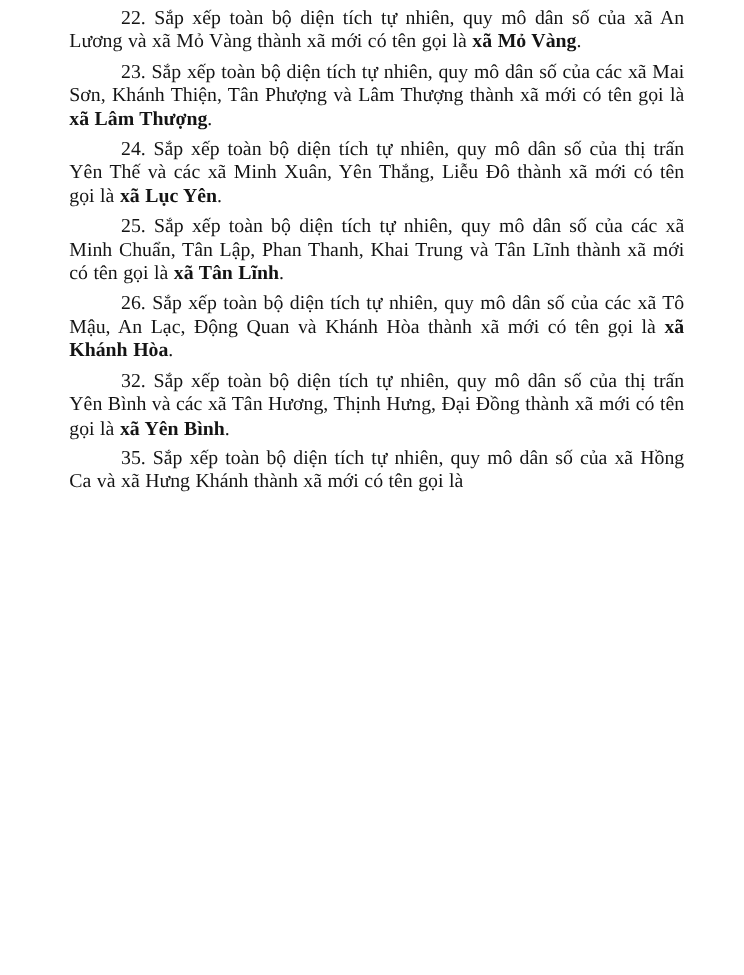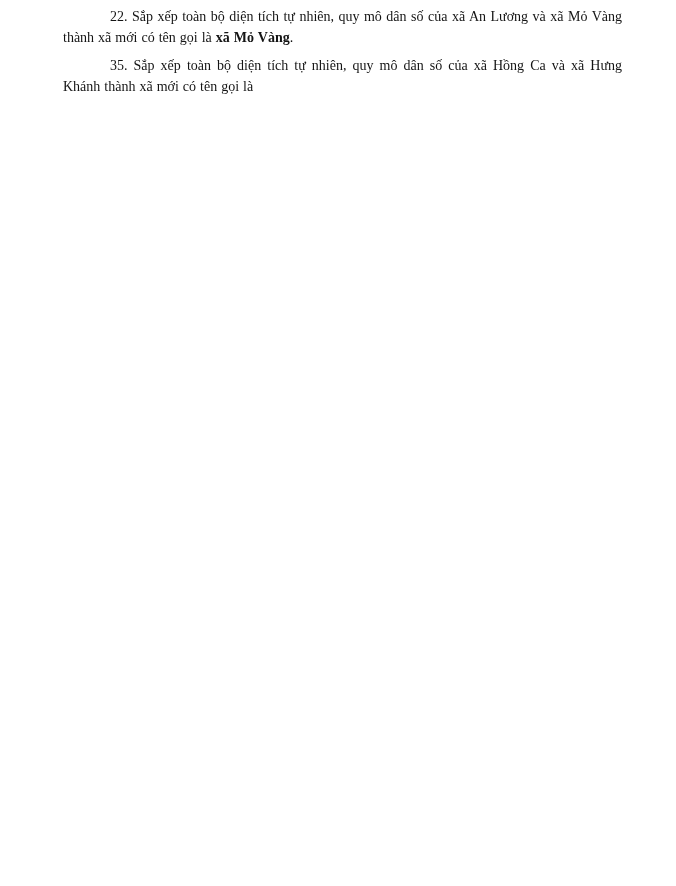--- a/index.html
+++ b/index.html
@@ -14,21 +14,21 @@
     overflow: hidden;
   }
   .page {
     box-sizing: border-box;
     width: 676px;
     height: 886px;
     padding: 6px 54px 8px 63px;
     background: #ffffff;
     color: #141414;
     font-family: "Liberation Serif", "DejaVu Serif", serif;
-    font-size: 14px;
+    font-size: 18px;
     line-height: 21.4px;
   }
   .decree-item {
     margin: 0 0 6px 0;
     text-align: justify;
     text-indent: 47px;
     word-spacing: 0.5px;
   }
   .decree-item:last-child {
     margin-bottom: 0;
@@ -37,28 +37,33 @@
     font-weight: bold;
   }
 </style>
 </head>
 <body>
 
 <div class="page">
   <div>
   <p class="decree-item"><span>22.</span> <span>Sắp xếp toàn bộ diện tích tự nhiên, quy mô dân số của xã An Lương và xã Mỏ Vàng thành xã mới có tên gọi là</span> <b class="new-name">xã Mỏ Vàng</b><span>.</span></p>
 
+  <p class="decree-item"><span>23.</span> <span>Sắp xếp toàn bộ diện tích tự nhiên, quy mô dân số của các xã Mai Sơn, Khánh Thiện, Tân Phượng và Lâm Thượng thành xã mới có tên gọi là</span> <b class="new-name">xã Lâm Thượng</b><span>.</span></p>
+
+  <p class="decree-item"><span>24.</span> <span>Sắp xếp toàn bộ diện tích tự nhiên, quy mô dân số của thị trấn Yên Thế và các xã Minh Xuân, Yên Thắng, Liễu Đô thành xã mới có tên gọi là</span> <b class="new-name">xã Lục Yên</b><span>.</span></p>
+
+  <p class="decree-item"><span>25.</span> <span>Sắp xếp toàn bộ diện tích tự nhiên, quy mô dân số của các xã Minh Chuẩn, Tân Lập, Phan Thanh, Khai Trung và Tân Lĩnh thành xã mới có tên gọi là</span> <b class="new-name">xã Tân Lĩnh</b><span>.</span></p>
+
+  <p class="decree-item"><span>26.</span> <span>Sắp xếp toàn bộ diện tích tự nhiên, quy mô dân số của các xã Tô Mậu, An Lạc, Động Quan và Khánh Hòa thành xã mới có tên gọi là</span> <b class="new-name">xã Khánh Hòa</b><span>.</span></p>
 
 
 
 
 
 
-
-
-
+  <p class="decree-item"><span>32.</span> <span>Sắp xếp toàn bộ diện tích tự nhiên, quy mô dân số của thị trấn Yên Bình và các xã Tân Hương, Thịnh Hưng, Đại Đồng thành xã mới có tên gọi là</span> <b class="new-name">xã Yên Bình</b><span>.</span></p>
 
 
 
   <p class="decree-item"><span>35.</span> <span>Sắp xếp toàn bộ diện tích tự nhiên, quy mô dân số của xã Hồng Ca và xã Hưng Khánh thành xã mới có tên gọi là</span> </p>
 
 </div>
 </div>
 
 </body></html>

